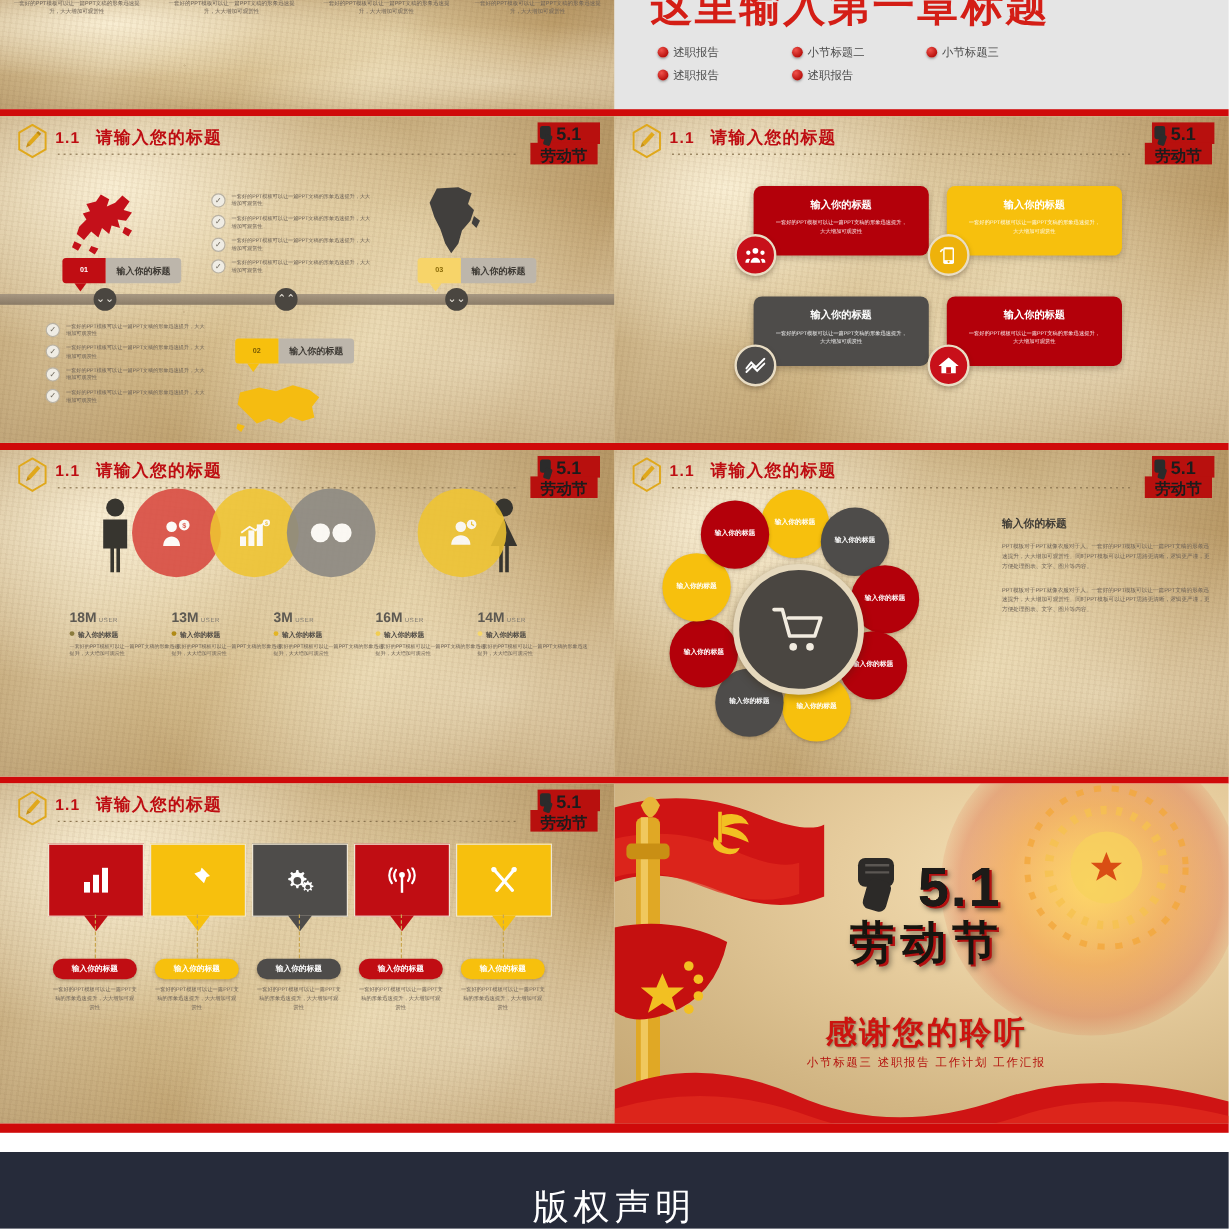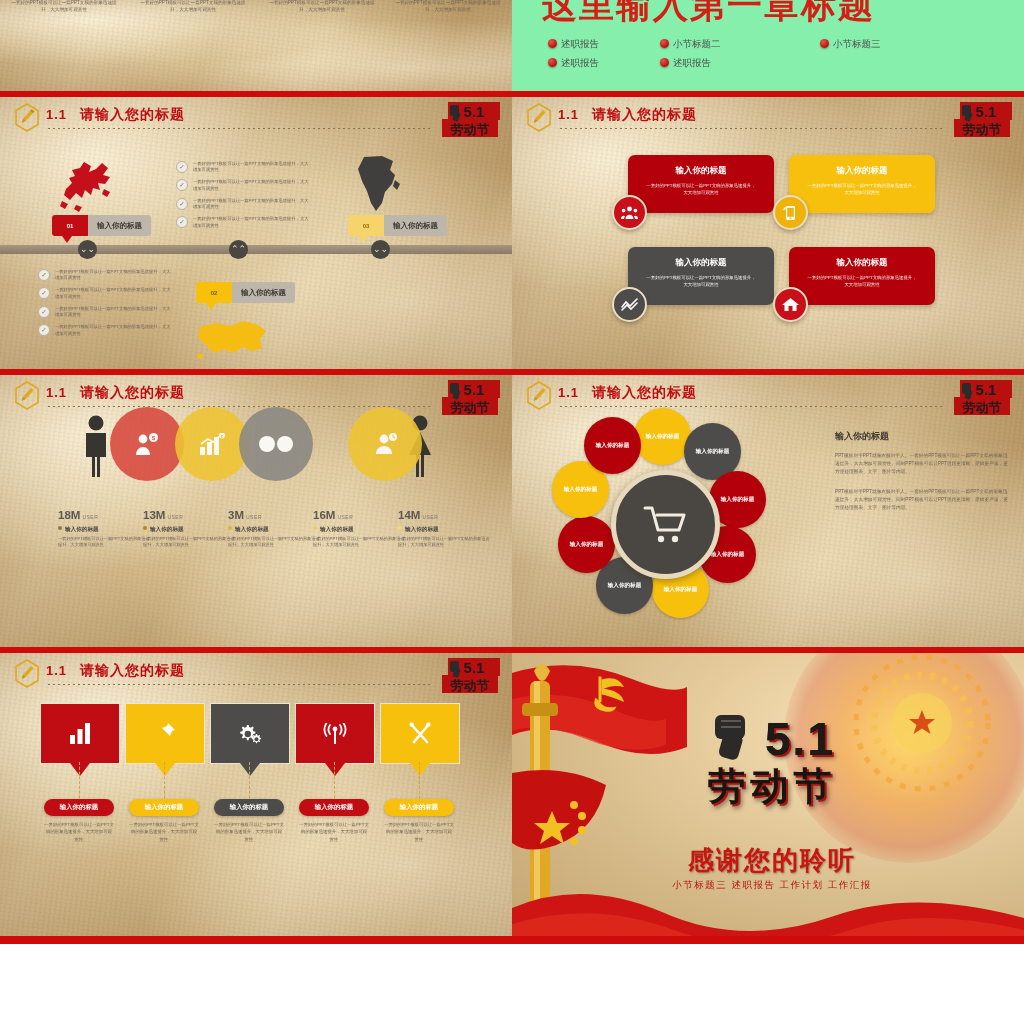--- a/index.html
+++ b/index.html
@@ -36,21 +36,21 @@
   .hd-title{position:absolute;left:80px;top:9px;color:#be0d12;font-size:14px;font-weight:bold;letter-spacing:1px;}
   .hd-dots{position:absolute;left:48px;top:31px;right:80px;height:2px;
     background-image:linear-gradient(90deg,#8a7450 40%,rgba(0,0,0,0) 0);background-size:5px 1px;background-repeat:repeat-x;}
   .logo51{position:absolute;right:8px;top:2px;width:66px;height:44px;}
 
   
   #sl1{left:0;top:0;width:512px;height:91px;}
   #sl1 .col{position:absolute;top:0;width:108px;text-align:center;color:#6d6257;font-size:4.6px;line-height:1.5;}
 
   
-  #sl2{left:512px;top:0;width:512px;height:91px;background:#86efac;}
+  #sl2{left:512px;top:0;width:512px;height:91px;background:#e5e5e5;}
   #sl2 .chapter-title{position:absolute;left:30px;top:-18px;color:#d41e16;font-size:35px;font-weight:bold;letter-spacing:2px;white-space:nowrap;}
   #sl2 .sub{position:absolute;color:#4a4a4a;font-size:9.5px;white-space:nowrap;}
   #sl2 .sub .bul{display:inline-block;width:9px;height:9px;border-radius:50%;
       background:radial-gradient(circle at 35% 30%,#f0514a,#b8110d 70%);
       box-shadow:0 1px 2px rgba(0,0,0,.35);vertical-align:-1px;margin-right:4px;}
   .flowers{position:absolute;right:0;top:-30px;width:170px;height:78px;}
 
   
   #sl3{left:0;top:97px;width:512px;height:272px;}
   .tl-line{position:absolute;left:0;top:148px;width:512px;height:9px;
@@ -161,21 +161,21 @@
           <circle cx="116" cy="0" r="10" fill="#f5500f"></circle>
           <circle cx="148" cy="6" r="14" fill="#d8140c"></circle>
           <circle cx="148" cy="6" r="7" fill="#f4560e"></circle>
           <circle cx="12" cy="8" r="13" fill="#e0180f"></circle>
         </g>
       </g>
     </svg>
     <div class="chapter-title">这里输入第一章标题</div>
     <div class="sub" style="left:36px;top:38px;"><span class="bul"></span><span>述职报告</span></div>
     <div class="sub" style="left:148px;top:38px;"><span class="bul"></span><span>小节标题二</span></div>
-    <div class="sub" style="left:260px;top:38px;margin-left:48px;"><span class="bul"></span><span>小节标题三</span></div>
+    <div class="sub" style="left:260px;top:38px;"><span class="bul"></span><span>小节标题三</span></div>
     <div class="sub" style="left:36px;top:57px;"><span class="bul"></span><span>述职报告</span></div>
     <div class="sub" style="left:148px;top:57px;"><span class="bul"></span><span>述职报告</span></div>
   </div>
 
   <div class="redbar" style="top:91px;height:6px;"></div>
   <div class="redbar" style="top:369px;height:6px;"></div>
   <div class="redbar" style="top:647px;height:6px;"></div>
   <div class="redbar" style="top:936px;height:8px;"></div>
 
   <div class="slide paper" id="sl3">
@@ -661,14 +661,17 @@
           <path d="M12 8 h20 M12 14 h20" stroke="#5b5753" stroke-width="2"></path>
         </svg>
         <span class="ty-51">5.1</span>
       </div>
       <div class="ty-ld">劳动节</div>
     </div>
     <div class="ty-thanks">感谢您的聆听</div>
     <div class="ty-sub">小节标题三 述职报告 工作计划 工作汇报</div>
   </div>
 
+  <div id="footer">
+    <div class="fcopy">版权声明</div>
+  </div>
 
 </div>
 
 </body></html>

